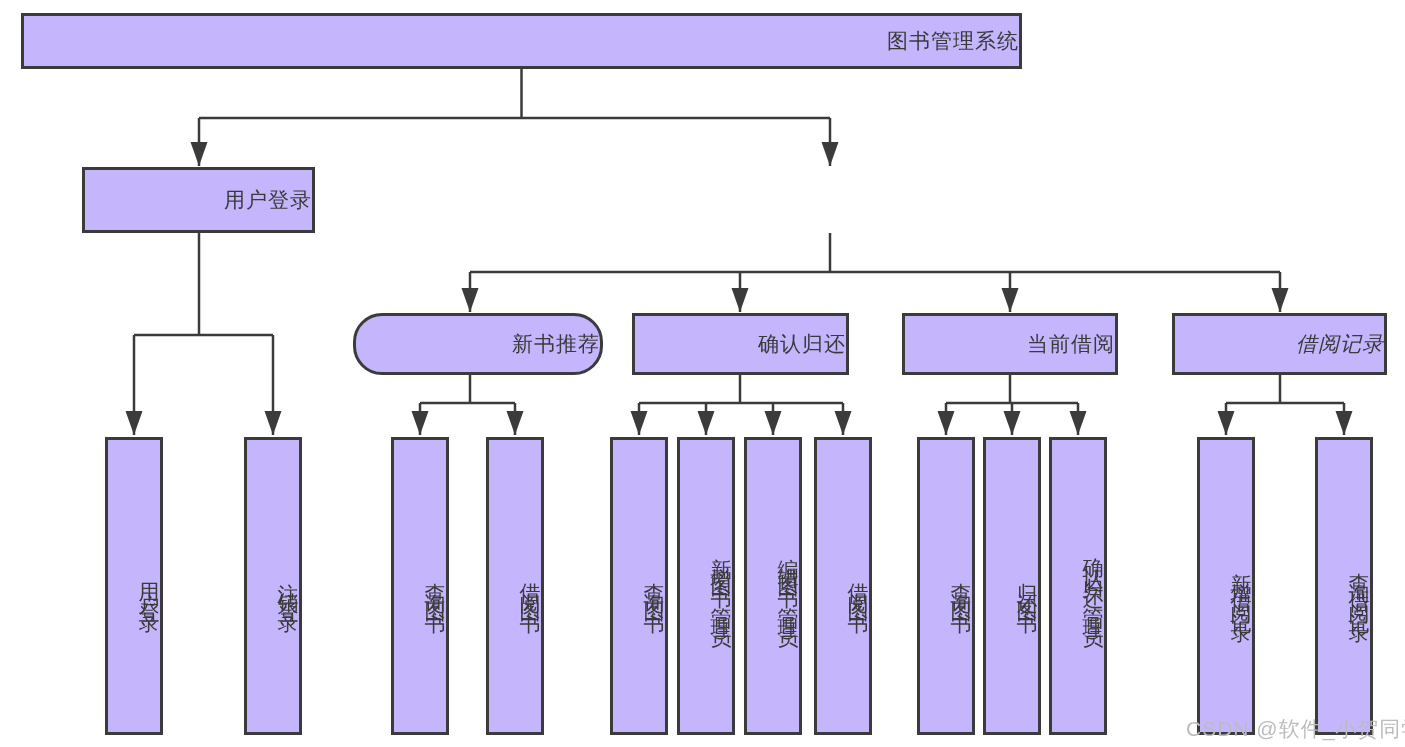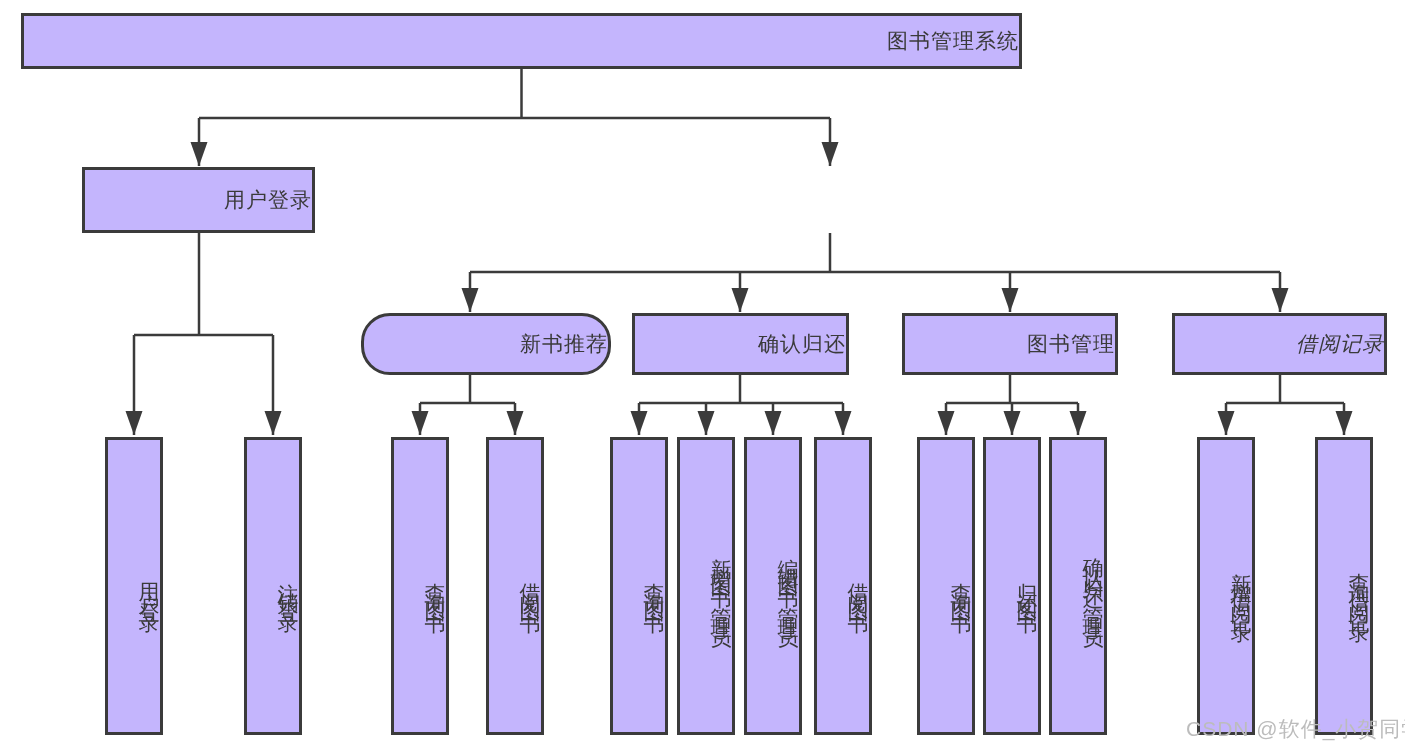--- a/index.html
+++ b/index.html
@@ -81,28 +81,28 @@
   </svg>
 
   <div class="box root-box">
     <span>图书管理系统</span>
   </div>
 
   <div class="box lvl2" style="left:82px;width:233px;">
     <span>用户登录</span>
   </div>
 
-  <div class="box lvl3" style="left:361px;width:250px;border-radius:29px;">
+  <div class="box lvl3" style="left:353px;width:250px;border-radius:29px;">
     <span>新书推荐</span>
   </div>
   <div class="box lvl3" style="left:632px;width:217px;">
     <span>确认归还</span>
   </div>
   <div class="box lvl3" style="left:902px;width:216px;">
-    <span>图书管理</span>
+    <span>当前借阅</span>
   </div>
   <div class="box lvl3" style="left:1172px;width:215px;font-style:italic;">
     <span>借阅记录</span>
   </div>
 
   <div class="box leaf" style="left:105px;">
     <span class="vtext">用户登录</span>
   </div>
   <div class="box leaf" style="left:244px;">
     <span class="vtext">注销登录</span>

